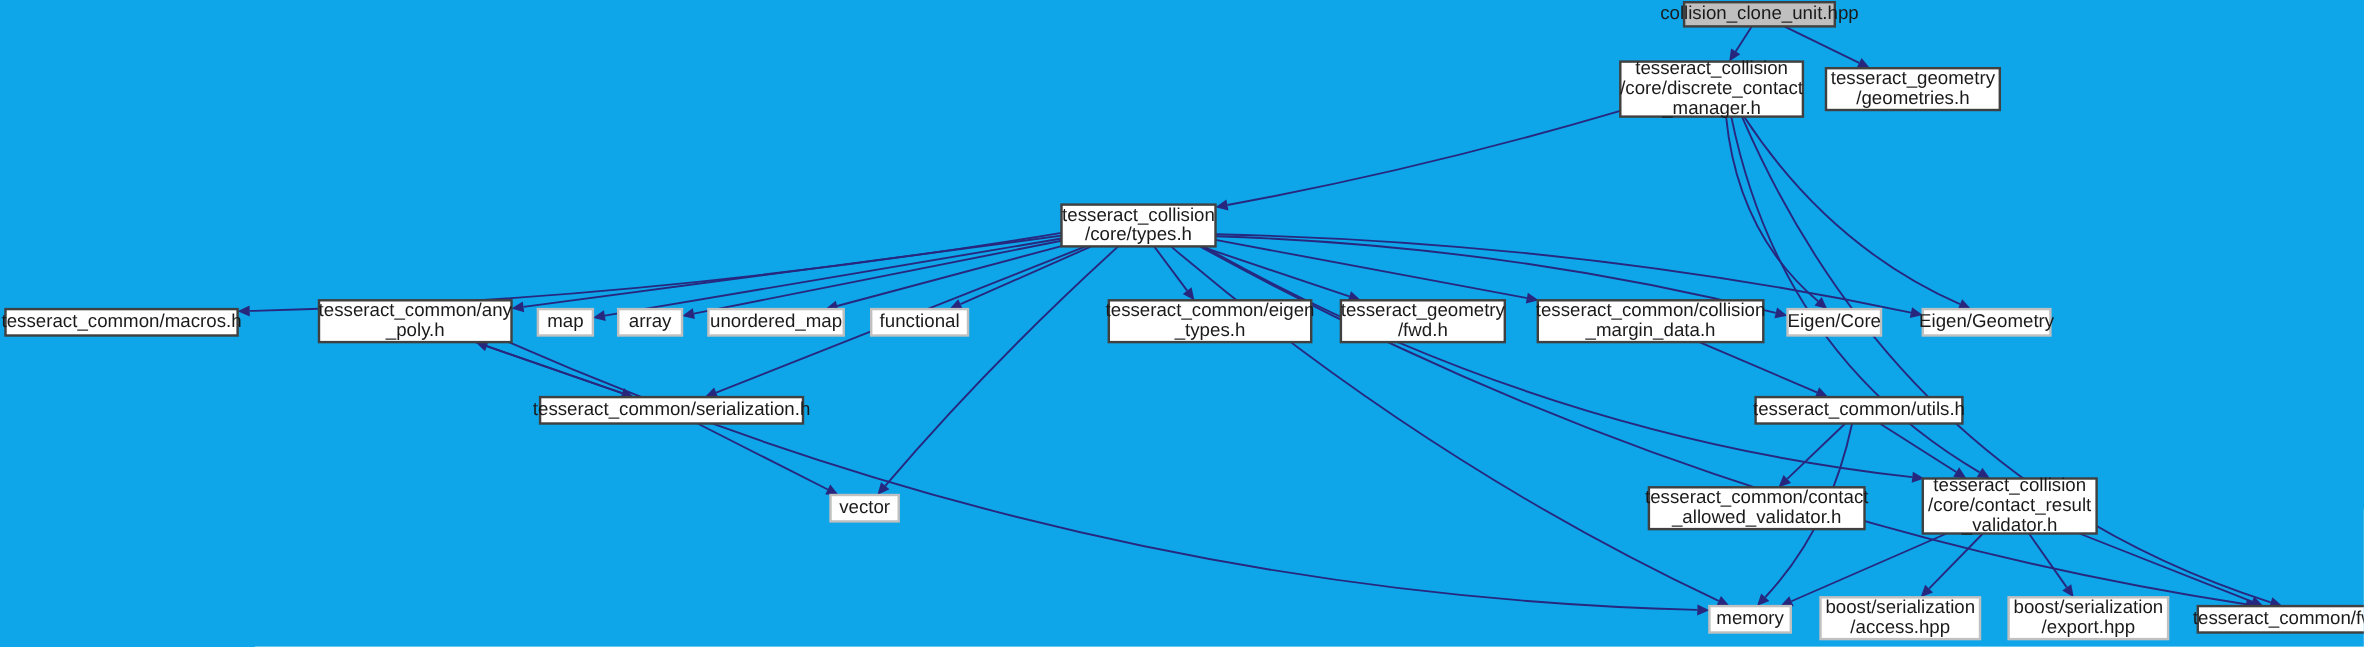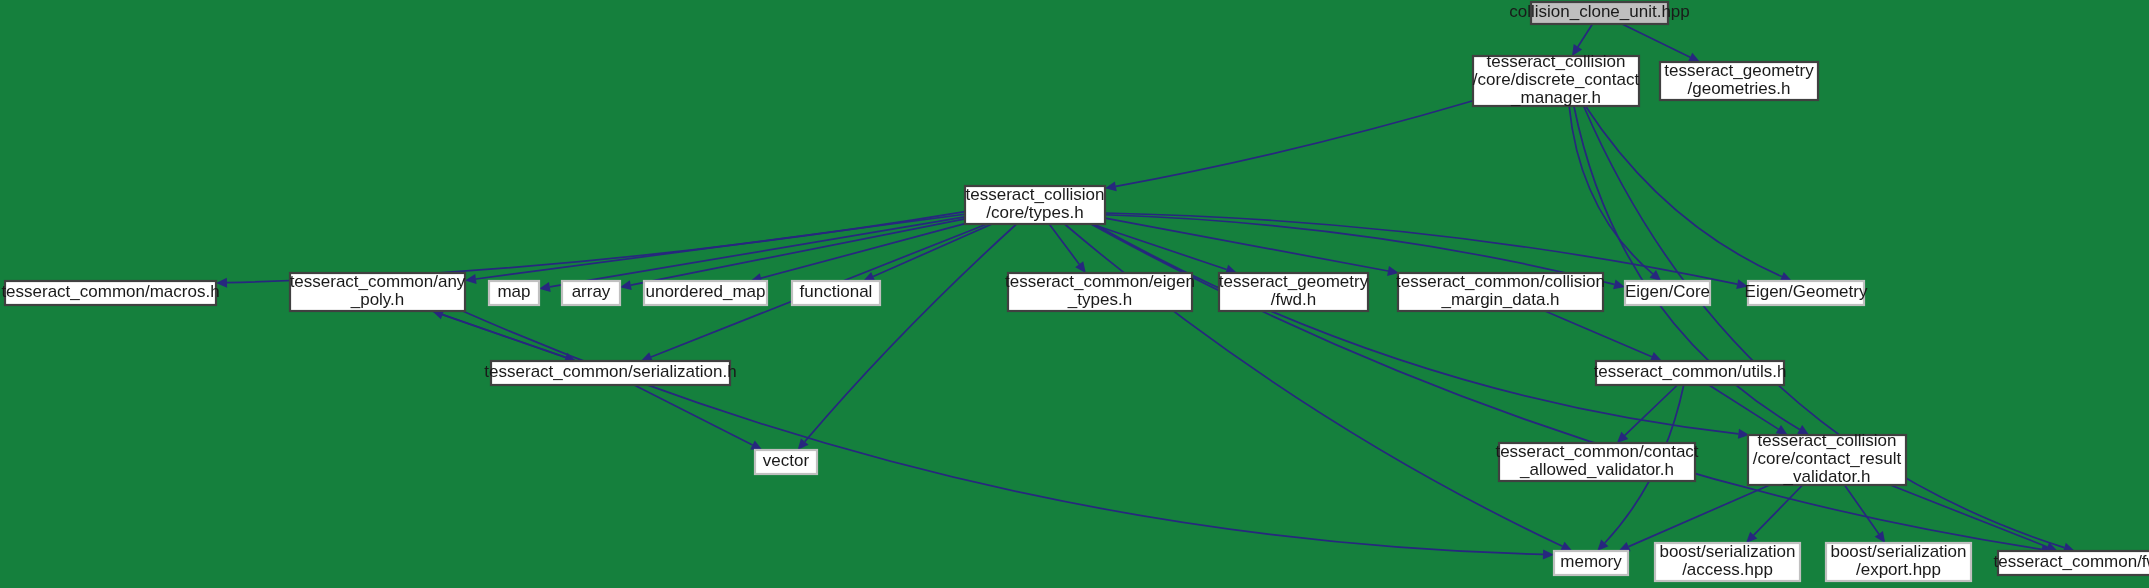--- a/index.html
+++ b/index.html
@@ -7,21 +7,21 @@
     padding: 0;
     background: #ffffff;
   }
   body {
     font-family: "Liberation Sans", sans-serif;
   }
   #graph-wrap {
     position: relative;
     width: 2149px;
     height: 588px;
-    background: #15803d;
+    background: #0ea5e9;
     overflow: hidden;
   }
   svg#graph {
     display: block;
     width: 2149px;
     height: 588px;
   }
   .node-box {
     fill: #ffffff;
     stroke: #404040;

